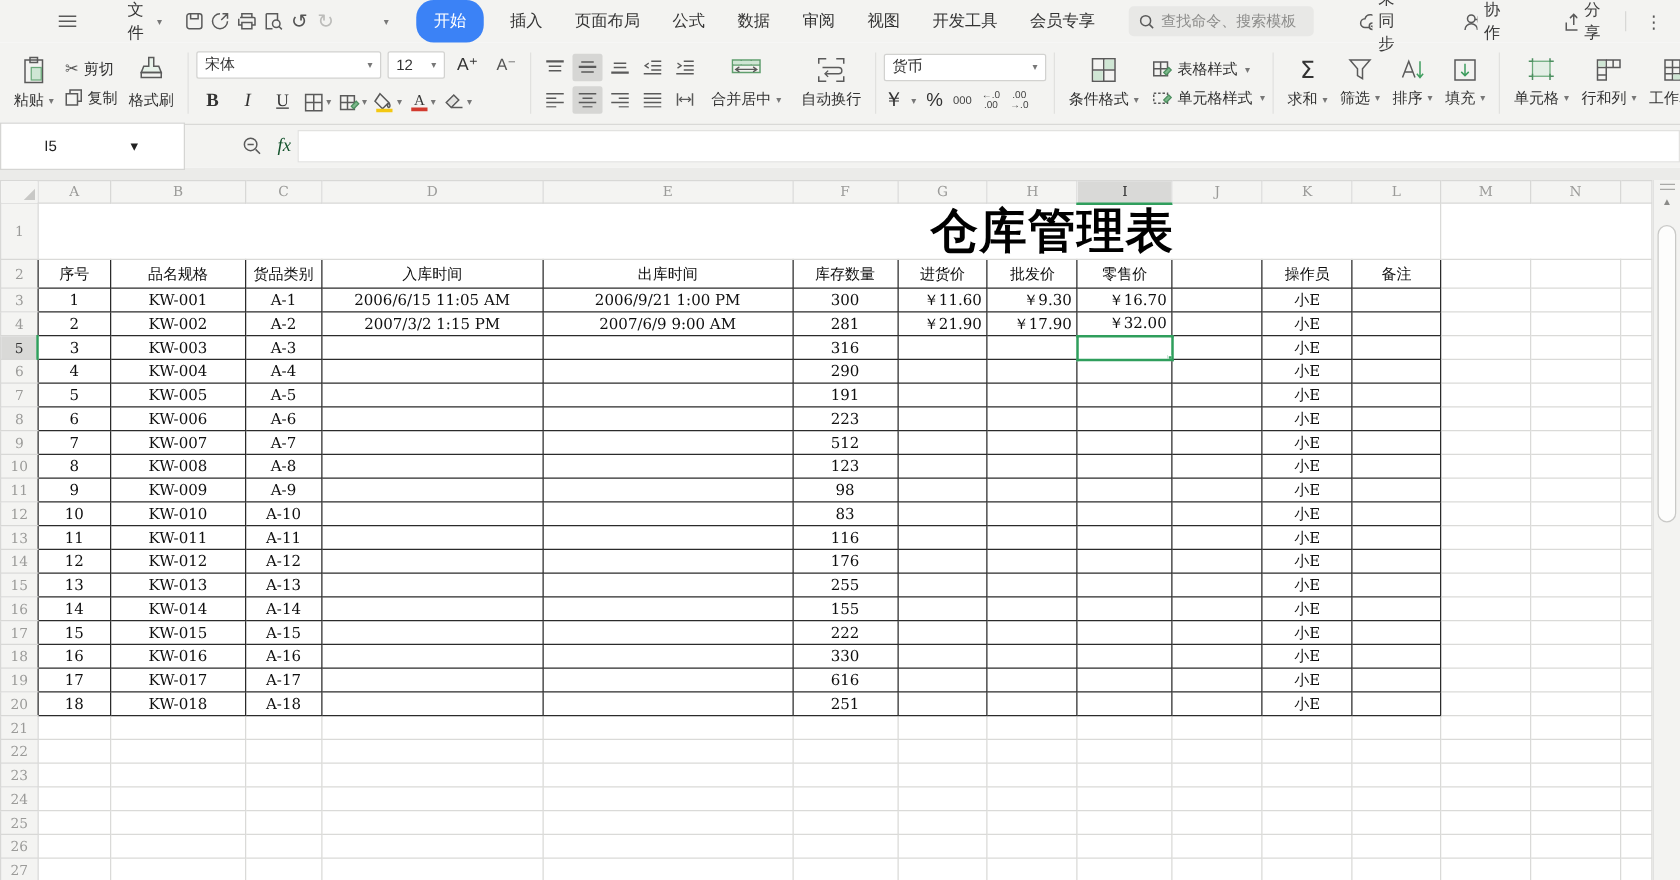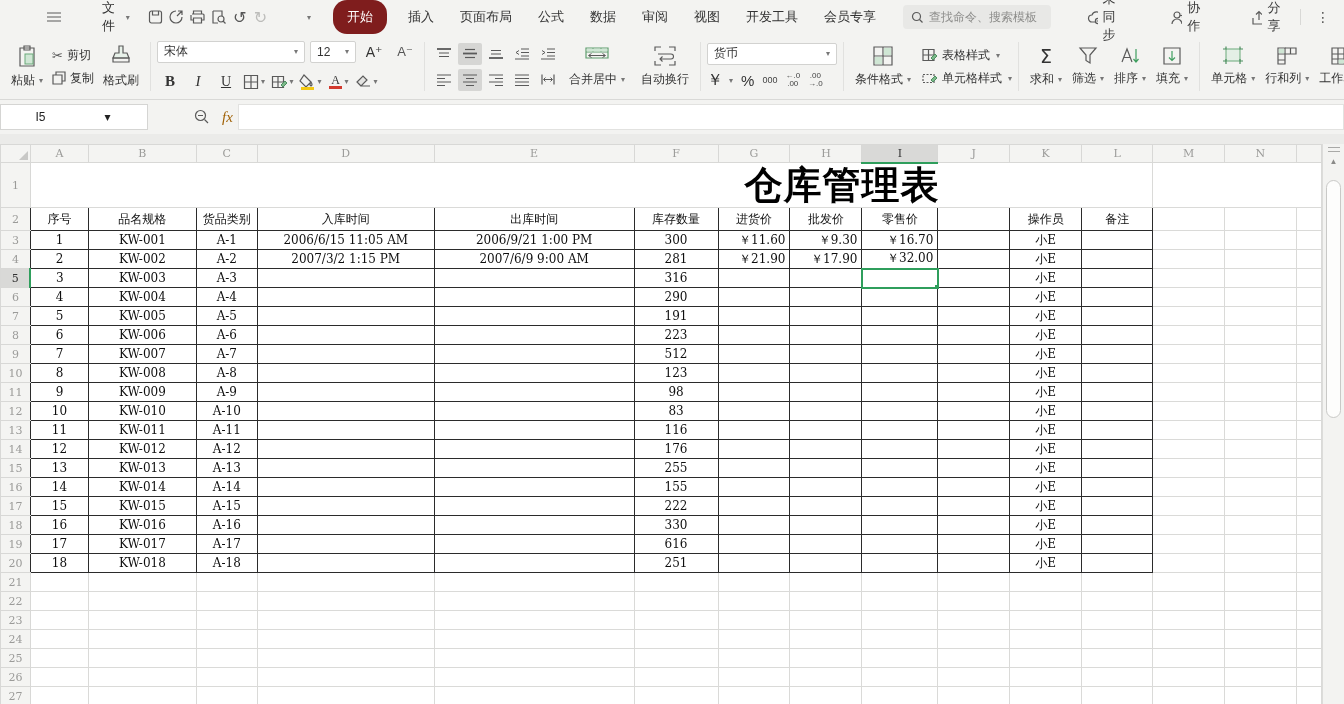--- a/index.html
+++ b/index.html
@@ -13,21 +13,21 @@
   svg { display:block; }
   .ic { stroke:#5a5a5a; fill:none; stroke-width:1.2; }
 
   
   .menubar { height:34px; background:#f3f3f1; display:flex; align-items:center; padding:0 10px; }
   .mb-btn { display:flex; align-items:center; gap:3px; padding:0 4px; height:26px; cursor:default;margin-left:32px; }
   .mb-ic { width:25px; height:24px; display:flex; align-items:center; justify-content:center; }
   .caret { font-size:8px; color:#777; }
   .tabs { display:flex; align-items:center; margin-left:10px; }
   .tab { padding:0 13px; color:#333; cursor:default; white-space:nowrap; }
-  .tab.active { background:#7f1d1d; color:#fff; border-radius:14px; padding:8px 14px; margin:0 8px; }
+  .tab.active { background:#3b82f6; color:#fff; border-radius:14px; padding:8px 14px; margin:0 8px; }
   .searchbox { width:148px; height:24px; background:#e8e8e6; border-radius:4px; display:flex; align-items:center; gap:5px; padding:0 8px; color:#8d8d8b; font-size:12px; margin-left:14px; flex:none; }
   .mb-right { margin-left:auto; display:flex; align-items:center; gap:6px; color:#3c3c3c; }
   .mb-right .mb-btn { gap:5px; }
   .vdiv { width:1px; height:16px; background:#d8d8d6; margin:0 5px; }
   .kebab { font-size:14px; color:#555; letter-spacing:0; padding:0 4px; }
   .undo-glyph { font-size:16px; color:#555; }
   .undo-glyph.dis { color:#bcbcba; }
 
   
   .toolbar { height:66px; background:#f3f3f1; border-bottom:1px solid #d9d9d7; display:flex; align-items:stretch; overflow:hidden; }
@@ -50,24 +50,24 @@
   .abtn.active { background:#d6d6d4; }
   .numcol { display:flex; flex-direction:column; gap:5px; justify-content:center; }
   .numrow { display:flex; align-items:center; gap:8px; }
   .yuan-g { font-size:16px; color:#333; font-family:"Liberation Serif",serif; }
   .pct-g { font-size:15px; color:#333; }
   .mini2 { font-size:8px; line-height:8px; color:#444; text-align:center; cursor:default; }
   .sum-g { font-size:19px; color:#333; font-family:"DejaVu Sans",sans-serif; }
 
   
   .fbar { height:34px; background:#f3f3f1; display:flex; align-items:center; position:relative; }
-  .namebox { width:148px; height:26px; background:#fff; border:1px solid #d5d5d3; display:flex; align-items:center; padding:0 6px; }
+  .namebox { width:148px; height:38px; background:#fff; border:1px solid #d5d5d3; display:flex; align-items:center; padding:0 6px; }
   .namebox span { flex:1; text-align:center; font-size:12px; color:#222; }
   .fx-icons { display:flex; align-items:center; gap:12px; margin-left:46px; }
-  .fx-g { font-style:italic; font-size:15px; color:#a16207; font-family:"Liberation Serif",serif; }
+  .fx-g { font-style:italic; font-size:15px; color:#14532d; font-family:"Liberation Serif",serif; }
   .fxfield { position:absolute; left:238px; right:0; top:4px; height:26px; background:#fff; border:1px solid #e2e2e0; }
   .gapstrip { height:10px; background:#ebebe9; }
 
   
   #grid { position:absolute; left:0; top:144px; width:1322px; height:560px; overflow:hidden; background:#fff; }
   #sheet-table { border-collapse:collapse; table-layout:fixed; }
   #sheet-table th, #sheet-table td { padding:0 4px; overflow:hidden; white-space:nowrap; }
   #sheet-table thead th {
     height:18px; background:#f4f4f2; border:1px solid #d8d8d6;
     font-family:"DejaVu Serif",serif; font-size:11px; font-weight:normal; color:#9b9b99; text-align:center;

